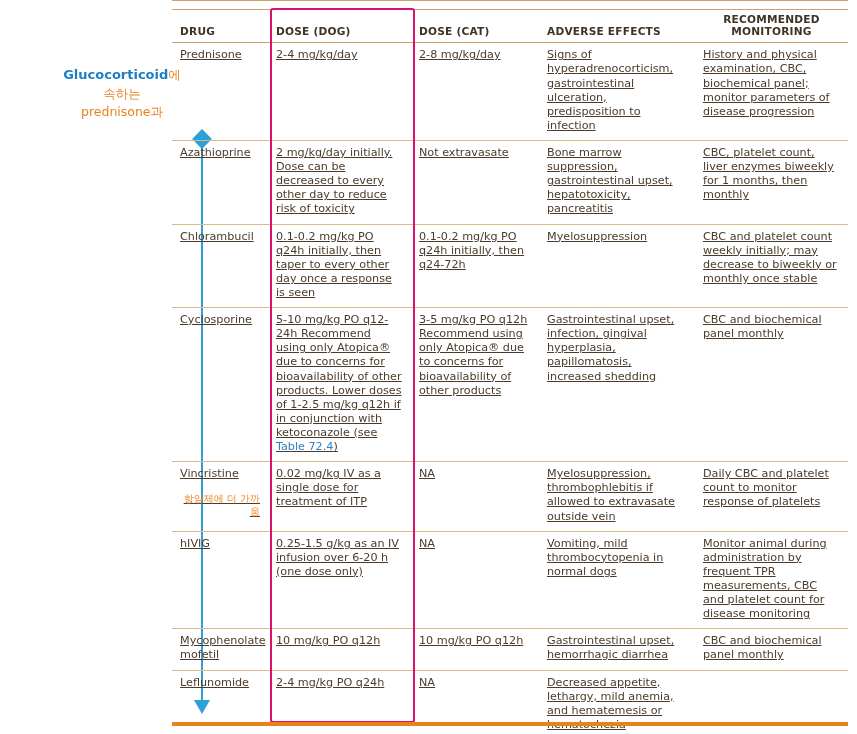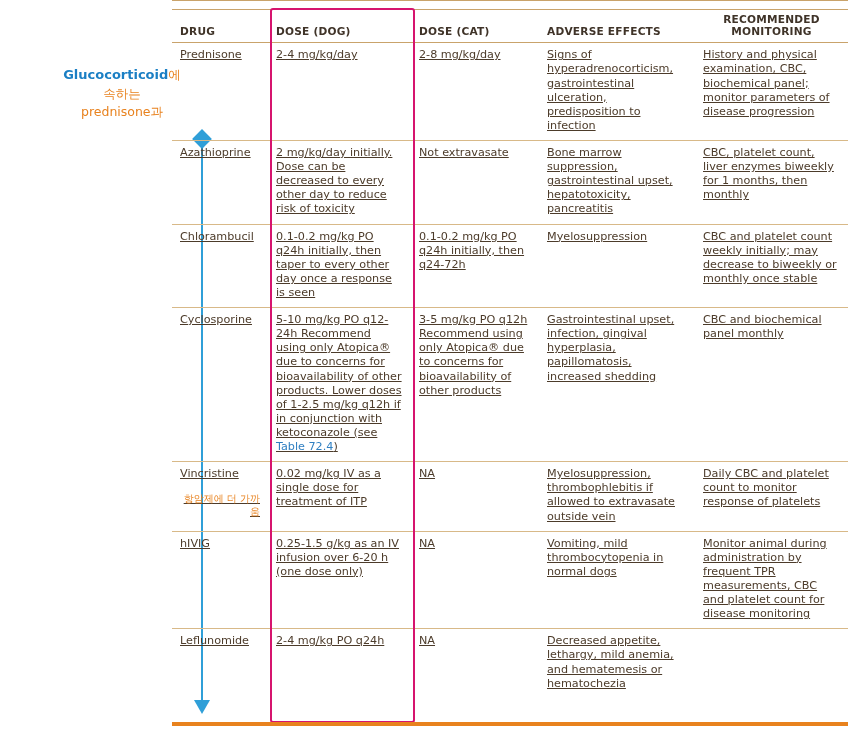--- a/index.html
+++ b/index.html
@@ -254,20 +254,27 @@
       </tr>
 
       <tr>
         <td class="col-drug">hIVIG</td>
         <td>0.25-1.5 g/kg as an IV infusion over 6-20 h (one dose only)</td>
         <td>NA</td>
         <td>Vomiting, mild thrombocytopenia in normal dogs</td>
         <td>Monitor animal during administration by frequent TPR measurements, CBC and platelet count for disease monitoring</td>
       </tr>
 
+      <tr>
+        <td class="col-drug">Mycophenolate mofetil</td>
+        <td>10 mg/kg PO q12h</td>
+        <td>10 mg/kg PO q12h</td>
+        <td>Gastrointestinal upset, hemorrhagic diarrhea</td>
+        <td>CBC and biochemical panel monthly</td>
+      </tr>
 
       <tr>
         <td class="col-drug">Leflunomide</td>
         <td>2-4 mg/kg PO q24h</td>
         <td>NA</td>
         <td>Decreased appetite, lethargy, mild anemia, and hematemesis or hematochezia</td>
         <td></td>
       </tr>
 
     </tbody>

